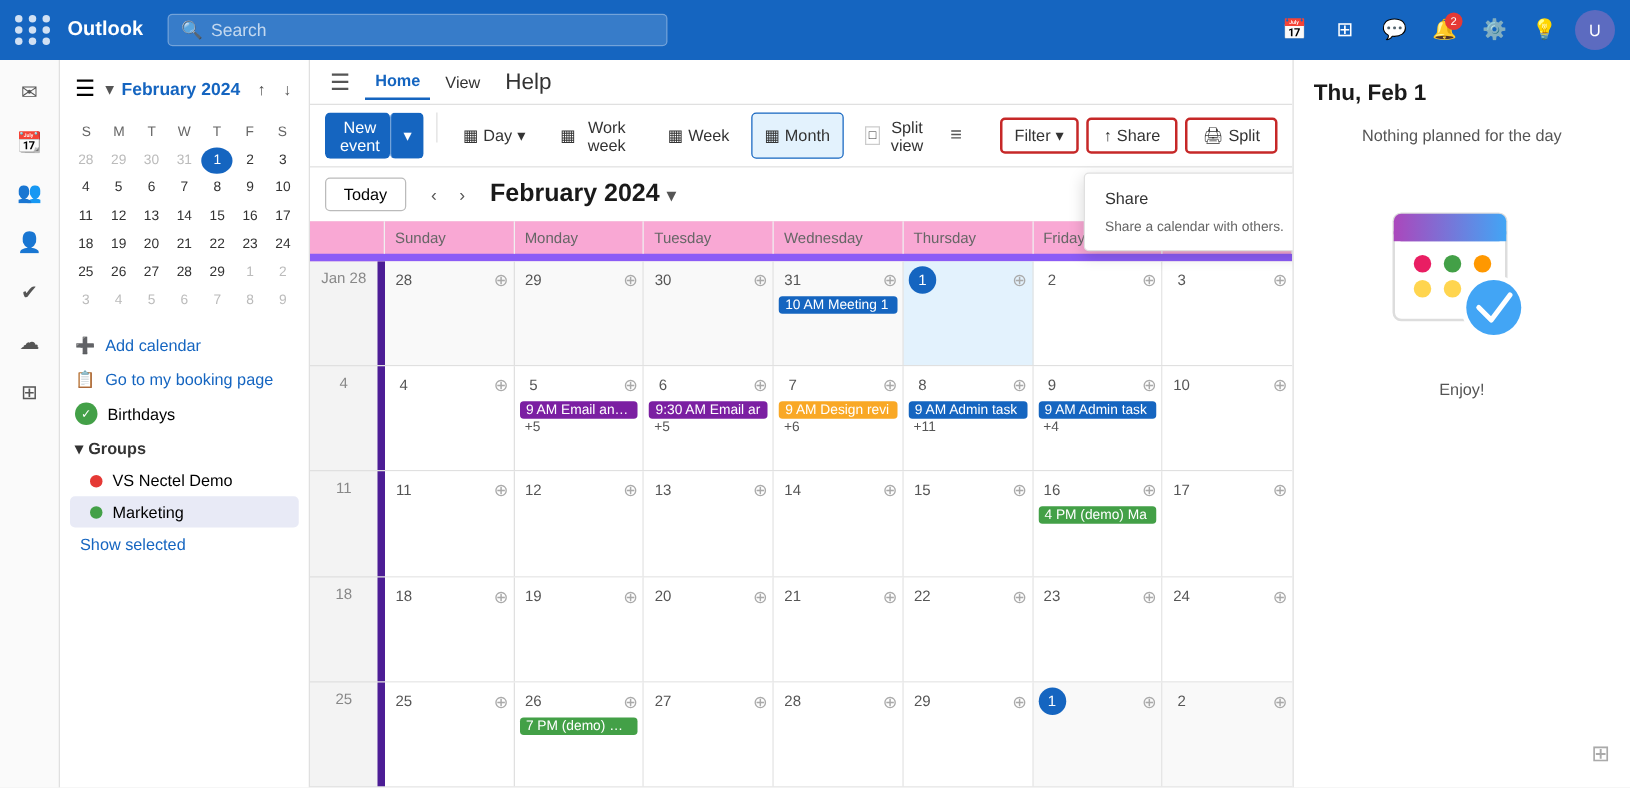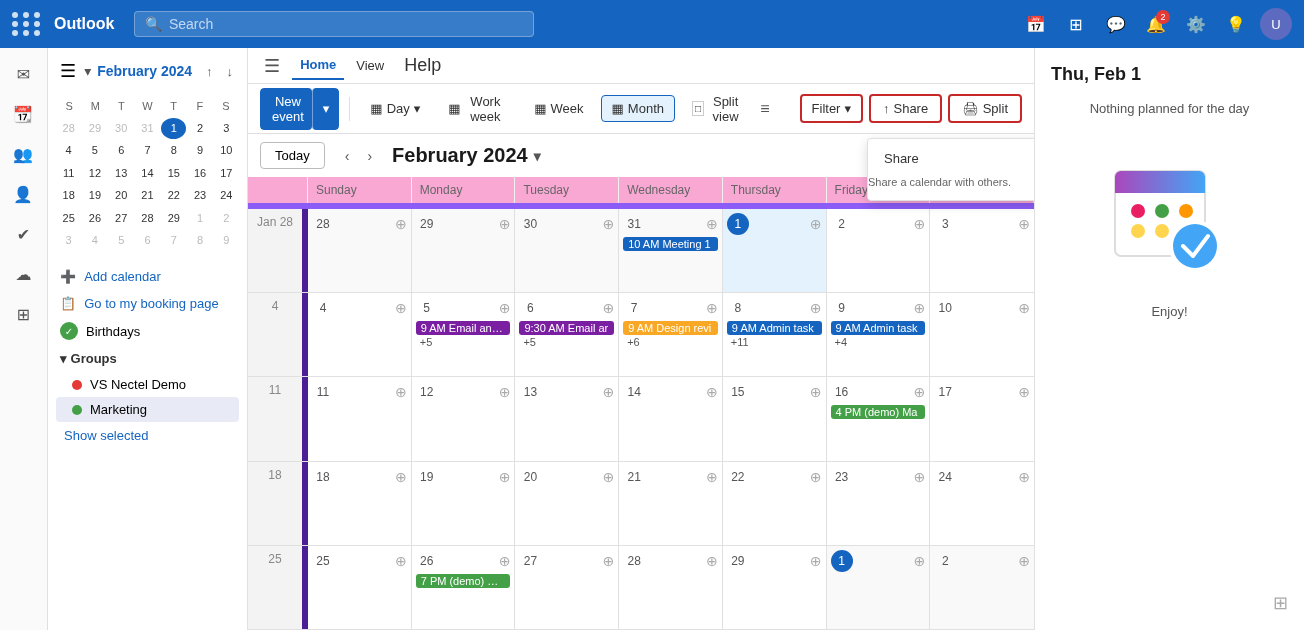--- a/index.html
+++ b/index.html
@@ -48,36 +48,36 @@
     .sidebar-group-item { display: flex; align-items: center; gap: 8px; padding: 5px 4px 5px 16px; cursor: pointer; border-radius: 4px; font-size: 13px; }
     .sidebar-group-item.active { background: #e8eaf6; }
     .birthdays-item { display: flex; align-items: center; gap: 8px; padding: 5px 4px; cursor: pointer; font-size: 13px; }
     .show-selected { color: #1565c0; font-size: 13px; cursor: pointer; padding: 4px; }
     .check-circle { width: 18px; height: 18px; border-radius: 50%; background: #43a047; display: flex; align-items: center; justify-content: center; color: white; font-size: 10px; }
 
     
     .main-content { flex: 1; display: flex; flex-direction: column; overflow: hidden; }
 
     
-    .toolbar { display: flex; align-items: center; padding: 6px 12px; background: white; border-bottom: 1px solid #e0e0e0; gap: 6px; height: 50px; }
+    .toolbar { display: flex; padding: 6px 12px; background: white; border-bottom: 1px solid #e0e0e0; gap: 6px; height: 50px; }
     .btn-new-event { background: #1565c0; color: white; border: none; border-radius: 4px; padding: 6px 0 6px 12px; font-size: 13px; cursor: pointer; display: flex; align-items: center; gap: 0; }
     .btn-new-event-main { padding-right: 8px; }
     .btn-new-event-arrow { padding: 6px 10px; border-left: 1px solid rgba(255,255,255,0.4); }
     .toolbar-sep { width: 1px; height: 24px; background: #e0e0e0; margin: 0 4px; }
     .toolbar-btn { display: flex; align-items: center; gap: 4px; padding: 5px 10px; border: 1px solid transparent; border-radius: 4px; cursor: pointer; color: #333; font-size: 13px; background: white; }
     .toolbar-btn.active { background: #e3f2fd; border-color: #1565c0; }
     .toolbar-right { margin-left: auto; display: flex; align-items: center; gap: 6px; }
     .filter-btn { display: flex; align-items: center; gap: 4px; padding: 5px 10px; border: 2px solid #c62828; border-radius: 4px; cursor: pointer; color: #333; font-size: 13px; background: white; position: relative; }
     .share-btn { display: flex; align-items: center; gap: 4px; padding: 5px 12px; border: 2px solid #c62828; border-radius: 4px; cursor: pointer; color: #333; font-size: 13px; background: white; }
     .print-btn { display: flex; align-items: center; gap: 4px; padding: 5px 12px; border: 2px solid #c62828; border-radius: 4px; cursor: pointer; color: #333; font-size: 13px; background: white; }
 
     
     .share-dropdown { position: absolute; top: 44px; left: -2px; background: white; border: 1px solid #e0e0e0; border-radius: 4px; box-shadow: 0 4px 12px rgba(0,0,0,0.15); z-index: 100; width: 220px; padding: 4px 0; }
     .share-dropdown-item { padding: 8px 16px; cursor: pointer; font-size: 13px; color: #333; }
-    .share-dropdown-desc { padding: 2px 0 8px; font-size: 11px; color: #666; }
+    .share-dropdown-desc { padding: 2px 16px 8px; font-size: 11px; color: #666; }
 
     
     .cal-header { display: flex; align-items: center; padding: 8px 12px; background: white; gap: 12px; }
     .today-btn { padding: 5px 14px; border: 1px solid #bbb; border-radius: 4px; cursor: pointer; font-size: 13px; background: white; }
     .cal-nav { display: flex; gap: 2px; }
     .cal-nav-btn { padding: 4px 8px; border-radius: 4px; cursor: pointer; color: #555; font-size: 14px; }
     .cal-month-title { font-size: 20px; font-weight: 600; color: #1a1a1a; display: flex; align-items: center; gap: 6px; }
     .cal-month-dropdown { cursor: pointer; font-size: 14px; color: #555; }
 
     

